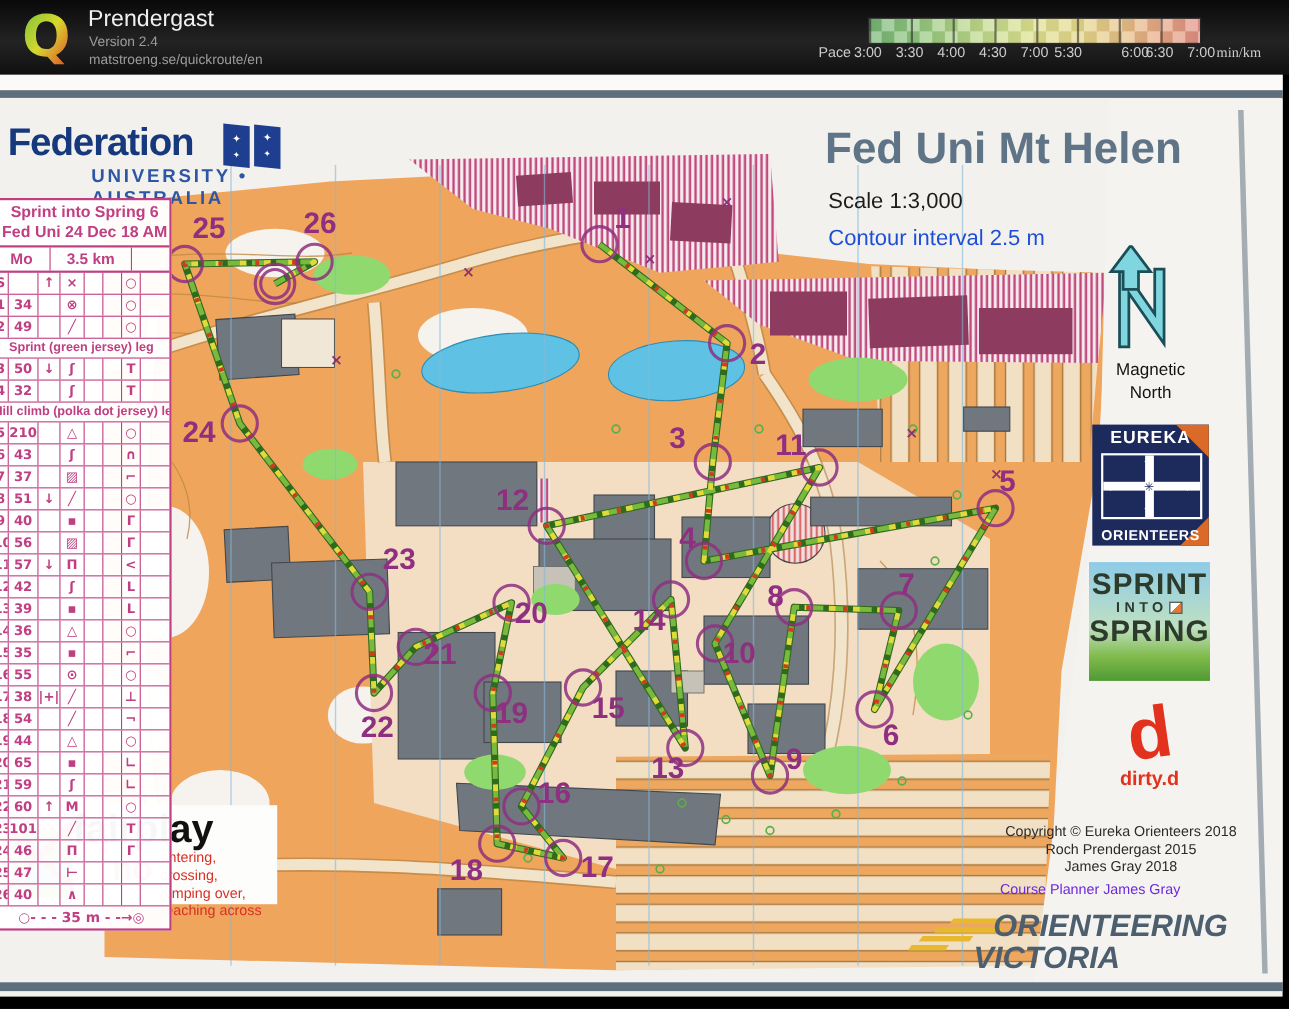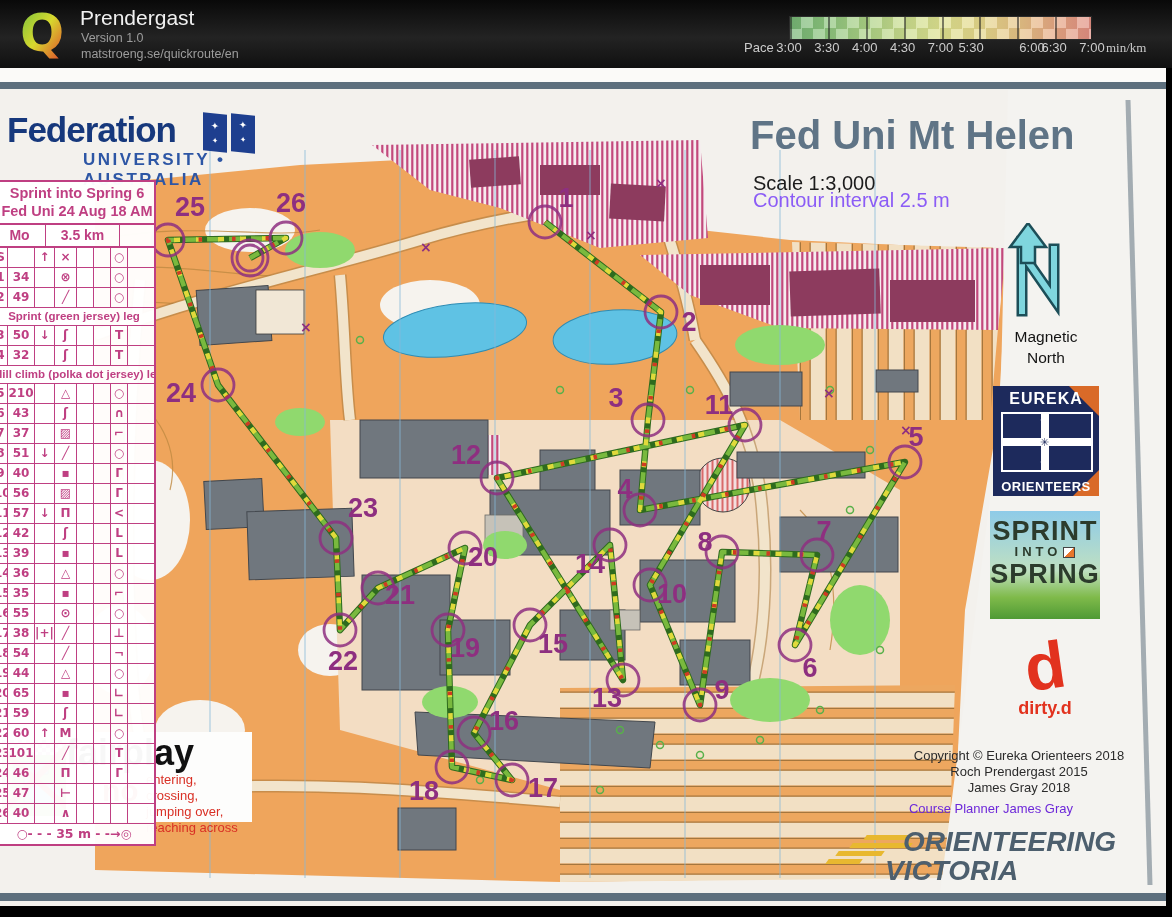--- a/index.html
+++ b/index.html
@@ -28,21 +28,21 @@
   #scan-bottom-line{position:absolute;left:0;top:825px;width:100%;height:8px;background:#5d6f7d;}
   #map-canvas{position:absolute;left:0;top:22px;}
   
   #federation-logo{position:absolute;left:5px;top:42px;width:260px;height:62px;}
   #federation-name{position:absolute;left:2px;top:0;font-size:35px;font-weight:bold;color:#16387c;letter-spacing:-1px;}
   #federation-sub{position:absolute;left:78px;top:40px;font-size:17px;font-weight:bold;color:#2d56a5;letter-spacing:2.5px;}
   #federation-flag{position:absolute;left:196px;top:0px;}
   
   #map-title{position:absolute;left:750px;top:45px;font-size:40px;font-weight:bold;color:#5f7486;text-align:right;}
   #map-scale{position:absolute;left:753px;top:104px;font-size:20px;color:#1c1c1c;}
-  #map-contour{position:absolute;left:753px;top:121px;font-size:20px;color:#8b5cf6;}
+  #map-contour{position:absolute;left:753px;top:138px;font-size:20px;color:#1d4ed8;}
   
   #magnetic-north{position:absolute;left:1004px;top:155px;}
   #mn-label{position:absolute;left:998px;top:258px;width:96px;text-align:center;
             font-size:15.5px;color:#141414;line-height:21px;}
   
   #eureka-logo{position:absolute;left:993px;top:318px;width:106px;height:110px;background:#1d2a5c;
                overflow:hidden;}
   .eureka-tri-top{position:absolute;right:0;top:0;width:0;height:0;
        border-left:30px solid transparent;border-top:30px solid #d96a28;}
   .eureka-tri-bot{position:absolute;right:0;bottom:0;width:0;height:0;
@@ -117,21 +117,21 @@
       <defs>
         <linearGradient id="qg" x1="0" y1="0" x2="1" y2="1">
           <stop offset="0" stop-color="#6cbf3e"></stop>
             <stop offset="0.5" stop-color="#d7d82e"></stop>
           <stop offset="1" stop-color="#e23d2a"></stop>
         </linearGradient>
       </defs>
       <text x="28" y="47" text-anchor="middle" font-family="DejaVu Sans, sans-serif" font-size="52" font-weight="bold" fill="url(#qg)">Q</text>
     </svg>
     <div id="app-title">Prendergast</div>
-    <div id="app-version">Version 1.0</div>
+    <div id="app-version">Version 2.4</div>
     <div id="app-url">matstroeng.se/quickroute/en</div>
     <div id="pace-bar" style="background: linear-gradient(to right, rgb(116, 180, 116), rgb(140, 196, 124), rgb(170, 208, 132), rgb(200, 220, 140), rgb(221, 224, 142), rgb(228, 216, 138), rgb(230, 196, 134), rgb(230, 168, 131), rgb(225, 142, 130));">
         <div class="pace-tick" style="left: 0px;"></div>
         <div class="pace-tick" style="left: 37.875px;"></div>
         <div class="pace-tick" style="left: 75.75px;"></div>
         <div class="pace-tick" style="left: 113.625px;"></div>
         <div class="pace-tick" style="left: 151.5px;"></div>
         <div class="pace-tick" style="left: 189.375px;"></div>
         <div class="pace-tick" style="left: 227.25px;"></div>
         <div class="pace-tick" style="left: 265.125px;"></div>
@@ -454,21 +454,21 @@
       <div id="ov-l1">ORIENTEERING</div>
       <div id="ov-l2">VICTORIA</div>
     </div>
 
     <div id="scan-bottom-line"></div>
   </div>
 
   <div id="control-sheet">
     <div id="sheet-title">
       <div>Sprint into Spring 6</div>
-      <div>Fed Uni 24 Aug 18 AM</div>
+      <div>Fed Uni 24 Dec 18 AM</div>
     </div>
     <div id="sheet-course-row">
       <div>Mo</div>
       <div>3.5 km</div>
       <div></div>
     </div>
     <div id="sheet-rows">
         <div class="sheet-grid-row">
           <div>S</div>
           <div></div>

